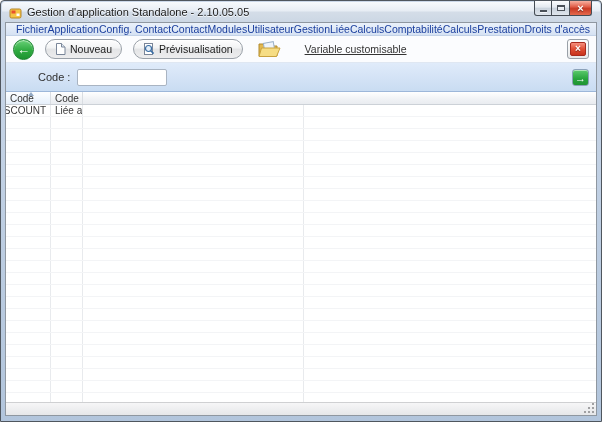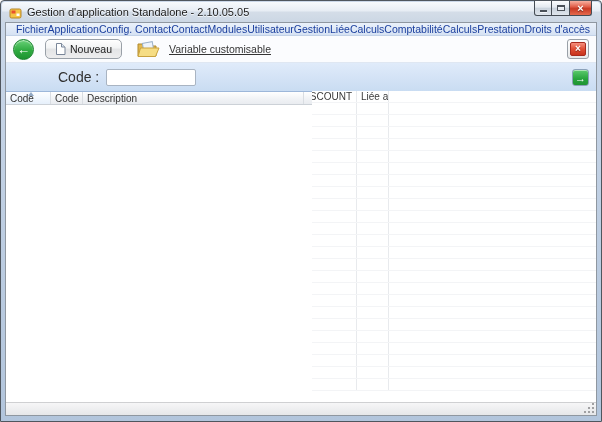--- a/index.html
+++ b/index.html
@@ -49,52 +49,52 @@
   .toolbar { height:26px; flex:0 0 26px; background:#fbfcfe;
     display:flex; align-items:center; padding:0 7px; }
   .back-btn { width:21px; height:21px; border-radius:50%;
     background:linear-gradient(180deg,#69d279,#2fab41 55%,#1d9330);
     border:1px solid #15812a; color:#fff; font-size:13px; line-height:1;
     display:flex; align-items:center; justify-content:center;
     box-shadow:inset 0 1px 1px rgba(255,255,255,.6); cursor:pointer; }
   .tb-btn { display:flex; align-items:center; gap:4px; height:20px; padding:0 9px;
     margin-left:11px; font-size:10.5px; color:#1c1c1c;
     background:linear-gradient(180deg,#fefefe,#f2f3f4 45%,#e3e4e6 50%,#ededee);
-    border:1px solid #99a0a8; border-radius:5px; cursor:pointer;
+    border:1px solid #99a0a8; border-radius:10px; cursor:pointer;
     box-shadow:inset 0 1px 0 #fff; white-space:nowrap; }
   .tb-btn svg { flex:0 0 auto; }
   .folder-wrap { margin-left:14px; display:flex; align-items:center; cursor:pointer; }
   .variable-link { font-size:10.5px; color:#343434; text-decoration:underline;
-    margin-left:9px; cursor:pointer; white-space:nowrap; }
+    margin-left:24px; cursor:pointer; white-space:nowrap; }
   .tb-close { margin-left:auto; width:22px; height:20px; border:1px solid #99a0a8;
     border-radius:3px; background:linear-gradient(180deg,#fdfdfd,#e8e9ea);
     display:flex; align-items:center; justify-content:center; padding:2px; cursor:pointer; }
   .tb-close .red { width:100%; height:100%; border-radius:2px;
     background:linear-gradient(180deg,#f5907e,#e14e35 50%,#c7331d);
     border:1px solid #a8ante2a1e; border:1px solid #a82a1e;
     color:#fff; font-size:10px; font-weight:bold; line-height:1;
     display:flex; align-items:center; justify-content:center;
     text-shadow:0 1px 1px rgba(0,0,0,.4); }
 
   
   .coderow { height:29px; flex:0 0 29px; position:relative;
     background:linear-gradient(180deg,#e0ebfa,#c9dcf2);
     border-top:1px solid #dfe7f2; display:flex; align-items:center; }
-  .code-label { margin-left:52px; font-size:14px; color:#303030; }
+  .code-label { margin-left:32px; font-size:11px; color:#303030; }
   .code-input { margin-left:7px; width:90px; height:17px; border:1px solid #a9b4c2;
     border-radius:2px; background:#fff; font-size:10.5px; padding:0 3px;
     font-family:"Liberation Sans", sans-serif; }
   .go-btn { position:absolute; right:7px; top:6px; width:17px; height:17px;
     background:linear-gradient(180deg,#5ecb6e,#27a43c 60%,#1e9432);
     border:1px solid #8ba1b9; border-radius:3px; color:#fff; font-size:11px;
     display:flex; align-items:center; justify-content:center; cursor:pointer;
     box-shadow:inset 0 1px 0 rgba(255,255,255,.5); }
 
   
-  .grid { flex:1 1 auto; overflow:hidden; background:#fff; display:flex; flex-direction:row; }
+  .grid { flex:1 1 auto; overflow:hidden; background:#fff; display:flex; flex-direction:column; }
   .thead { display:flex; height:14px; flex:0 0 14px;
     background:linear-gradient(180deg,#ffffff,#f0f2f5 60%,#e9ecf0);
     border-top:1px solid #9db7d9; border-bottom:1px solid #ccd1d7;
     font-size:10px; color:#333; }
   .th { padding:0 4px; border-right:1px solid #d9dde2; display:flex; align-items:center;
     cursor:pointer; position:relative; overflow:hidden; white-space:nowrap; }
   .th.code { width:45px; flex:0 0 45px; background:linear-gradient(180deg,#fdfeff,#e6f0fb); }
   .th.type { width:32px; flex:0 0 32px; }
   .th.desc { width:221px; flex:0 0 221px; }
   .th.rest { flex:1 1 auto; border-right:none; }
@@ -169,20 +169,28 @@
       <div class="back-btn">
         <span>←</span>
       </div>
       <div class="tb-btn">
         <svg width="11" height="12" viewBox="0 0 11 12">
           <path d="M1.5 0.5 h5 l3.5 3.5 v7.5 h-8.5 z" fill="#fff" stroke="#7a8699" stroke-width="1"></path>
           <path d="M6.5 0.5 v3.5 h3.5" fill="#dfe8f2" stroke="#7a8699" stroke-width="1"></path>
         </svg>
         <span>Nouveau</span>
       </div>
+      <div class="tb-btn">
+        <svg width="12" height="12" viewBox="0 0 12 12">
+          <rect x="1.5" y="0.5" width="8" height="11" fill="#fff" stroke="#7a8699"></rect>
+          <circle cx="5.5" cy="5.5" r="3" fill="rgba(190,215,240,.4)" stroke="#3a6ea5" stroke-width="1.2"></circle>
+          <line x1="7.8" y1="7.8" x2="10.6" y2="10.6" stroke="#3a6ea5" stroke-width="1.6"></line>
+        </svg>
+        <span>Prévisualisation</span>
+      </div>
       <div class="folder-wrap">
         <svg width="24" height="18" viewBox="0 0 24 18">
           <path d="M2 4 h7 l2 2 h9 v10 H2 z" fill="#e3b84f" stroke="#b08a2e"></path>
           <rect x="7" y="2.5" width="10" height="8" fill="#eef4fb" stroke="#9ab0c8" transform="rotate(-10 12 6.5)"></rect>
           <path d="M4.5 8 h18.5 l-3.5 8.5 H2 z" fill="#f6dd84" stroke="#c9a23f"></path>
         </svg>
       </div>
       <span class="variable-link">Variable customisable</span>
       <div class="tb-close">
         <span class="red">×</span>
@@ -199,23 +207,20 @@
 
     <div class="grid">
       <div class="thead">
         <div class="th code">
           <span class="sort-arrow"></span>
           <span>Code</span>
         </div>
         <div class="th type">
           <span>Code</span>
         </div>
-        <div class="th desc">
-          <span>Description</span>
-        </div>
         <div class="th rest">
           <span></span>
         </div>
       </div>
       <div class="tbody">
         <div class="tr">
           <div class="td code">DISCOUNT</div>
           <div class="td type">Liée au ...</div>
           <div class="td desc"></div>
           <div class="td rest"></div>

